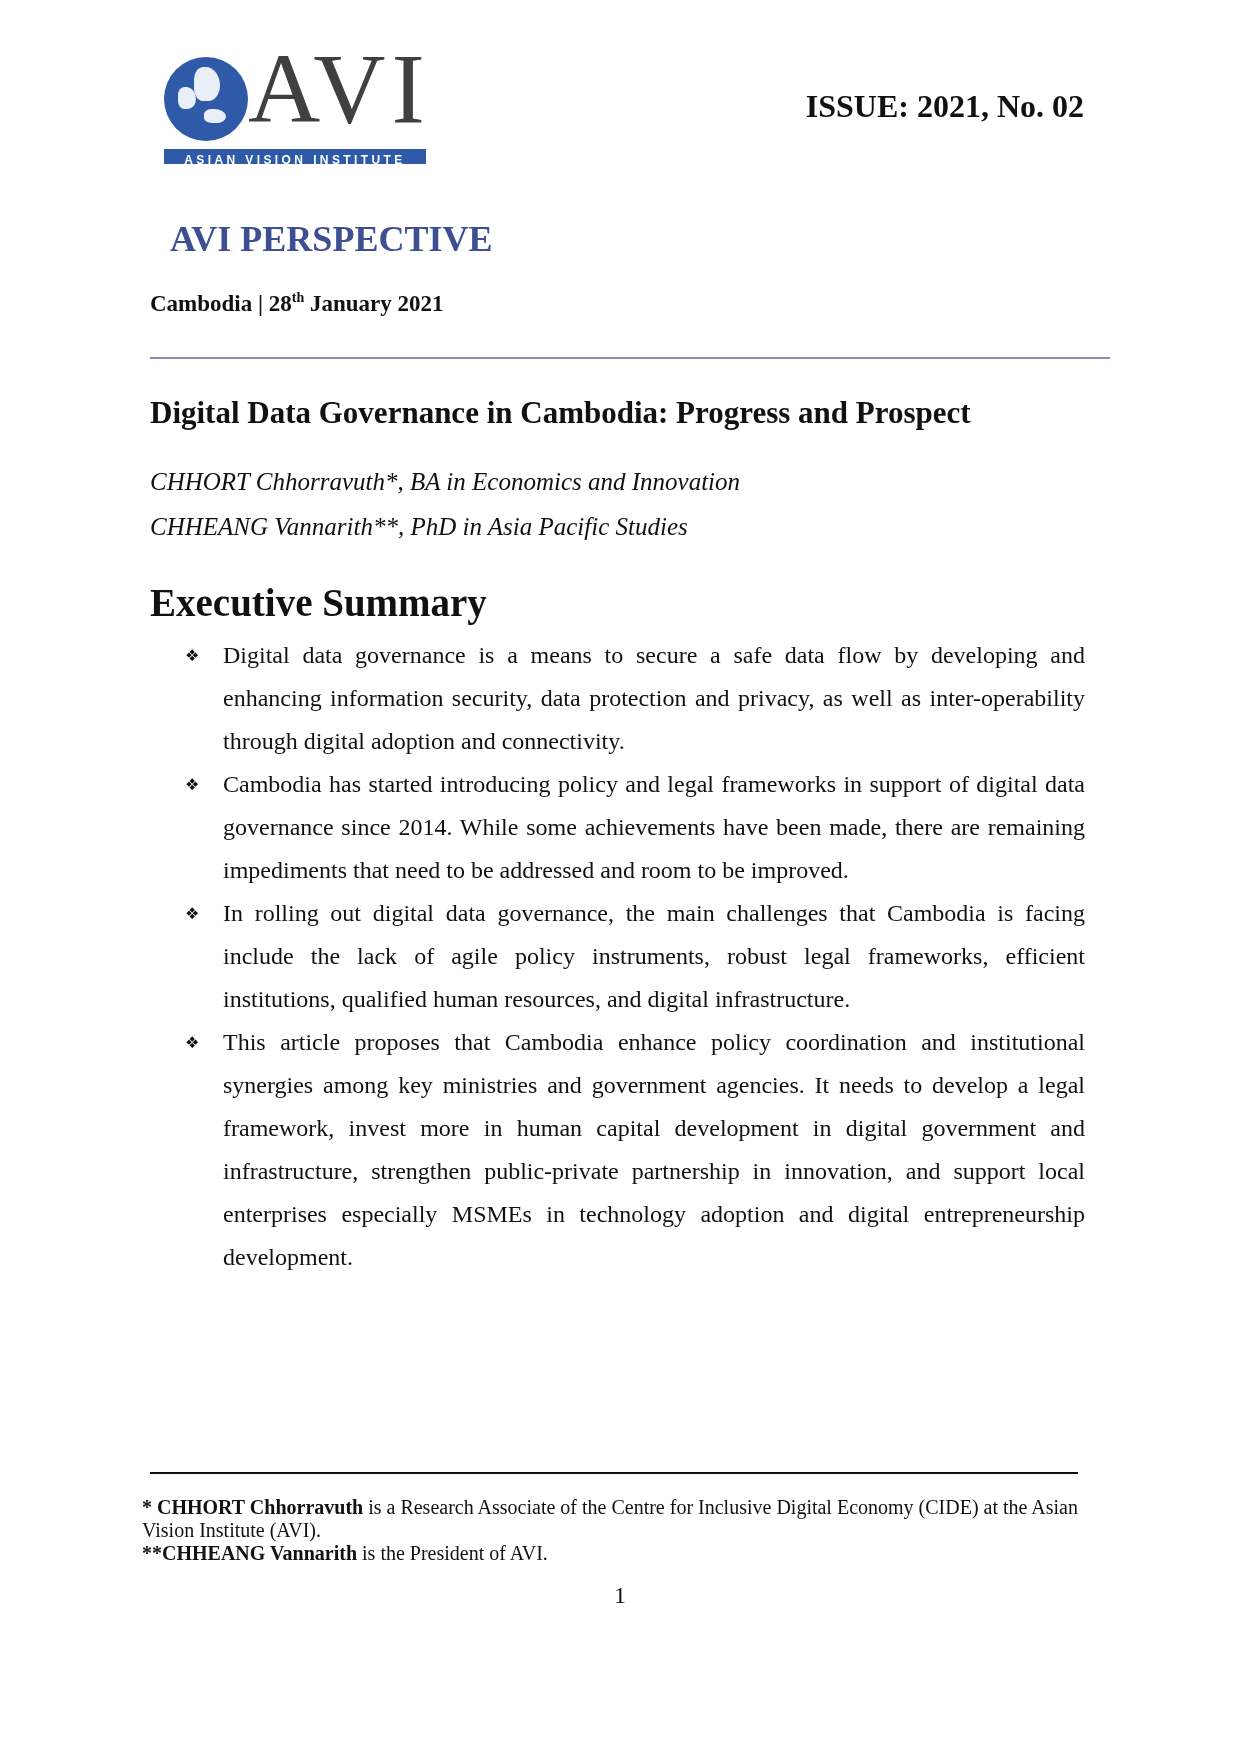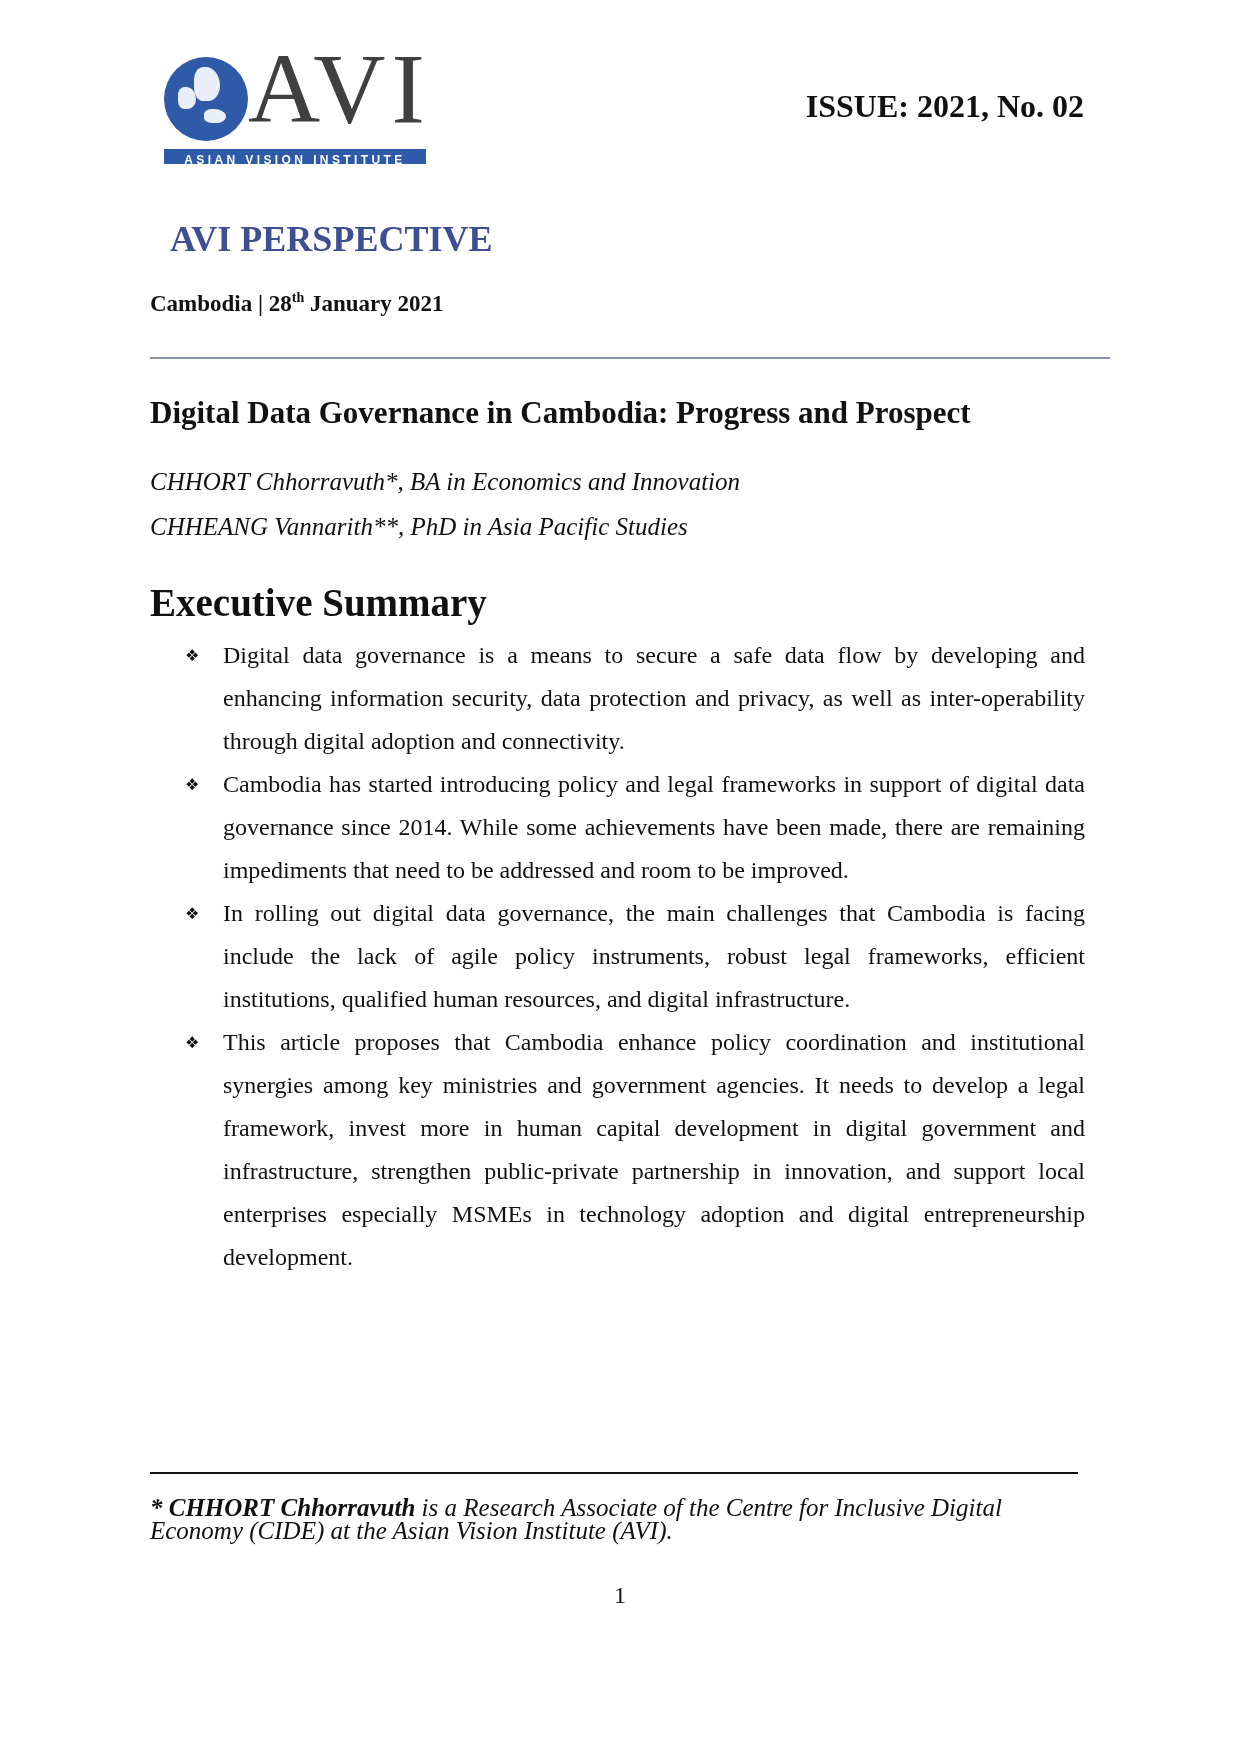--- a/index.html
+++ b/index.html
@@ -15,21 +15,21 @@
   .dateline { left:150px; top:290px; font-size:23px; font-weight:bold; }
   .dateline sup { font-size:14px; }
   .rule1 { left:150px; top:357px; width:960px; height:2px; background:#8a90b0; }
   .article-title { left:150px; top:385px; font-size:31px; font-weight:bold;margin-top:10px; }
   .author { left:150px; font-size:25px; font-style:italic; }
   .section { left:150px; top:580px; font-size:39px; font-weight:bold; }
   .bullets { left:185px; top:634px; width:900px; margin:0; padding:0; list-style:none; }
   .bullets li { position:relative; padding-left:38px; font-size:24px; line-height:43px; text-align:justify; }
   .bullets li .b { position:absolute; left:0; top:0; font-size:16px; }
   .rule2 { left:150px; top:1472px; width:928px; height:2px; background:#111; }
-  .footnotes { left:150px; top:1496px; width:940px; font-size:25px; line-height:23px;font-style:italic; }
+  .footnotes { left:142px; top:1496px; width:940px; font-size:20px; line-height:23px; }
   .pagenum { left:0; width:1240px; top:1582px; text-align:center; font-size:24px; }
 </style>
 </head>
 <body>
 
 <div class="abs logo">
   <div class="globe">
     <div class="land" style="left:30px;top:10px;width:26px;height:34px;"></div>
     <div class="land" style="left:14px;top:30px;width:18px;height:22px;"></div>
     <div class="land" style="left:40px;top:52px;width:22px;height:14px;"></div>
@@ -54,15 +54,16 @@
 <ul class="abs bullets">
   <li><span class="b">❖</span><span>Digital data governance is a means to secure a safe data flow by developing and enhancing information security, data protection and privacy, as well as inter-operability through digital adoption and connectivity.</span></li>
   <li><span class="b">❖</span><span>Cambodia has started introducing policy and legal frameworks in support of digital data governance since 2014. While some achievements have been made, there are remaining impediments that need to be addressed and room to be improved.</span></li>
   <li><span class="b">❖</span><span>In rolling out digital data governance, the main challenges that Cambodia is facing include the lack of agile policy instruments, robust legal frameworks, efficient institutions, qualified human resources, and digital infrastructure.</span></li>
   <li><span class="b">❖</span><span>This article proposes that Cambodia enhance policy coordination and institutional synergies among key ministries and government agencies. It needs to develop a legal framework, invest more in human capital development in digital government and infrastructure, strengthen public-private partnership in innovation, and support local enterprises especially MSMEs in technology adoption and digital entrepreneurship development.</span></li>
 </ul>
 
 <div class="abs rule2"></div>
 <div class="abs footnotes">
   <div><b>* CHHORT Chhorravuth</b><span> is a Research Associate of the Centre for Inclusive Digital Economy (CIDE) at the Asian Vision Institute (AVI).</span></div>
+  <div><b>**CHHEANG Vannarith</b><span> is the President of AVI.</span></div>
 </div>
 
 <div class="abs pagenum">1</div>
 
 </body></html>

